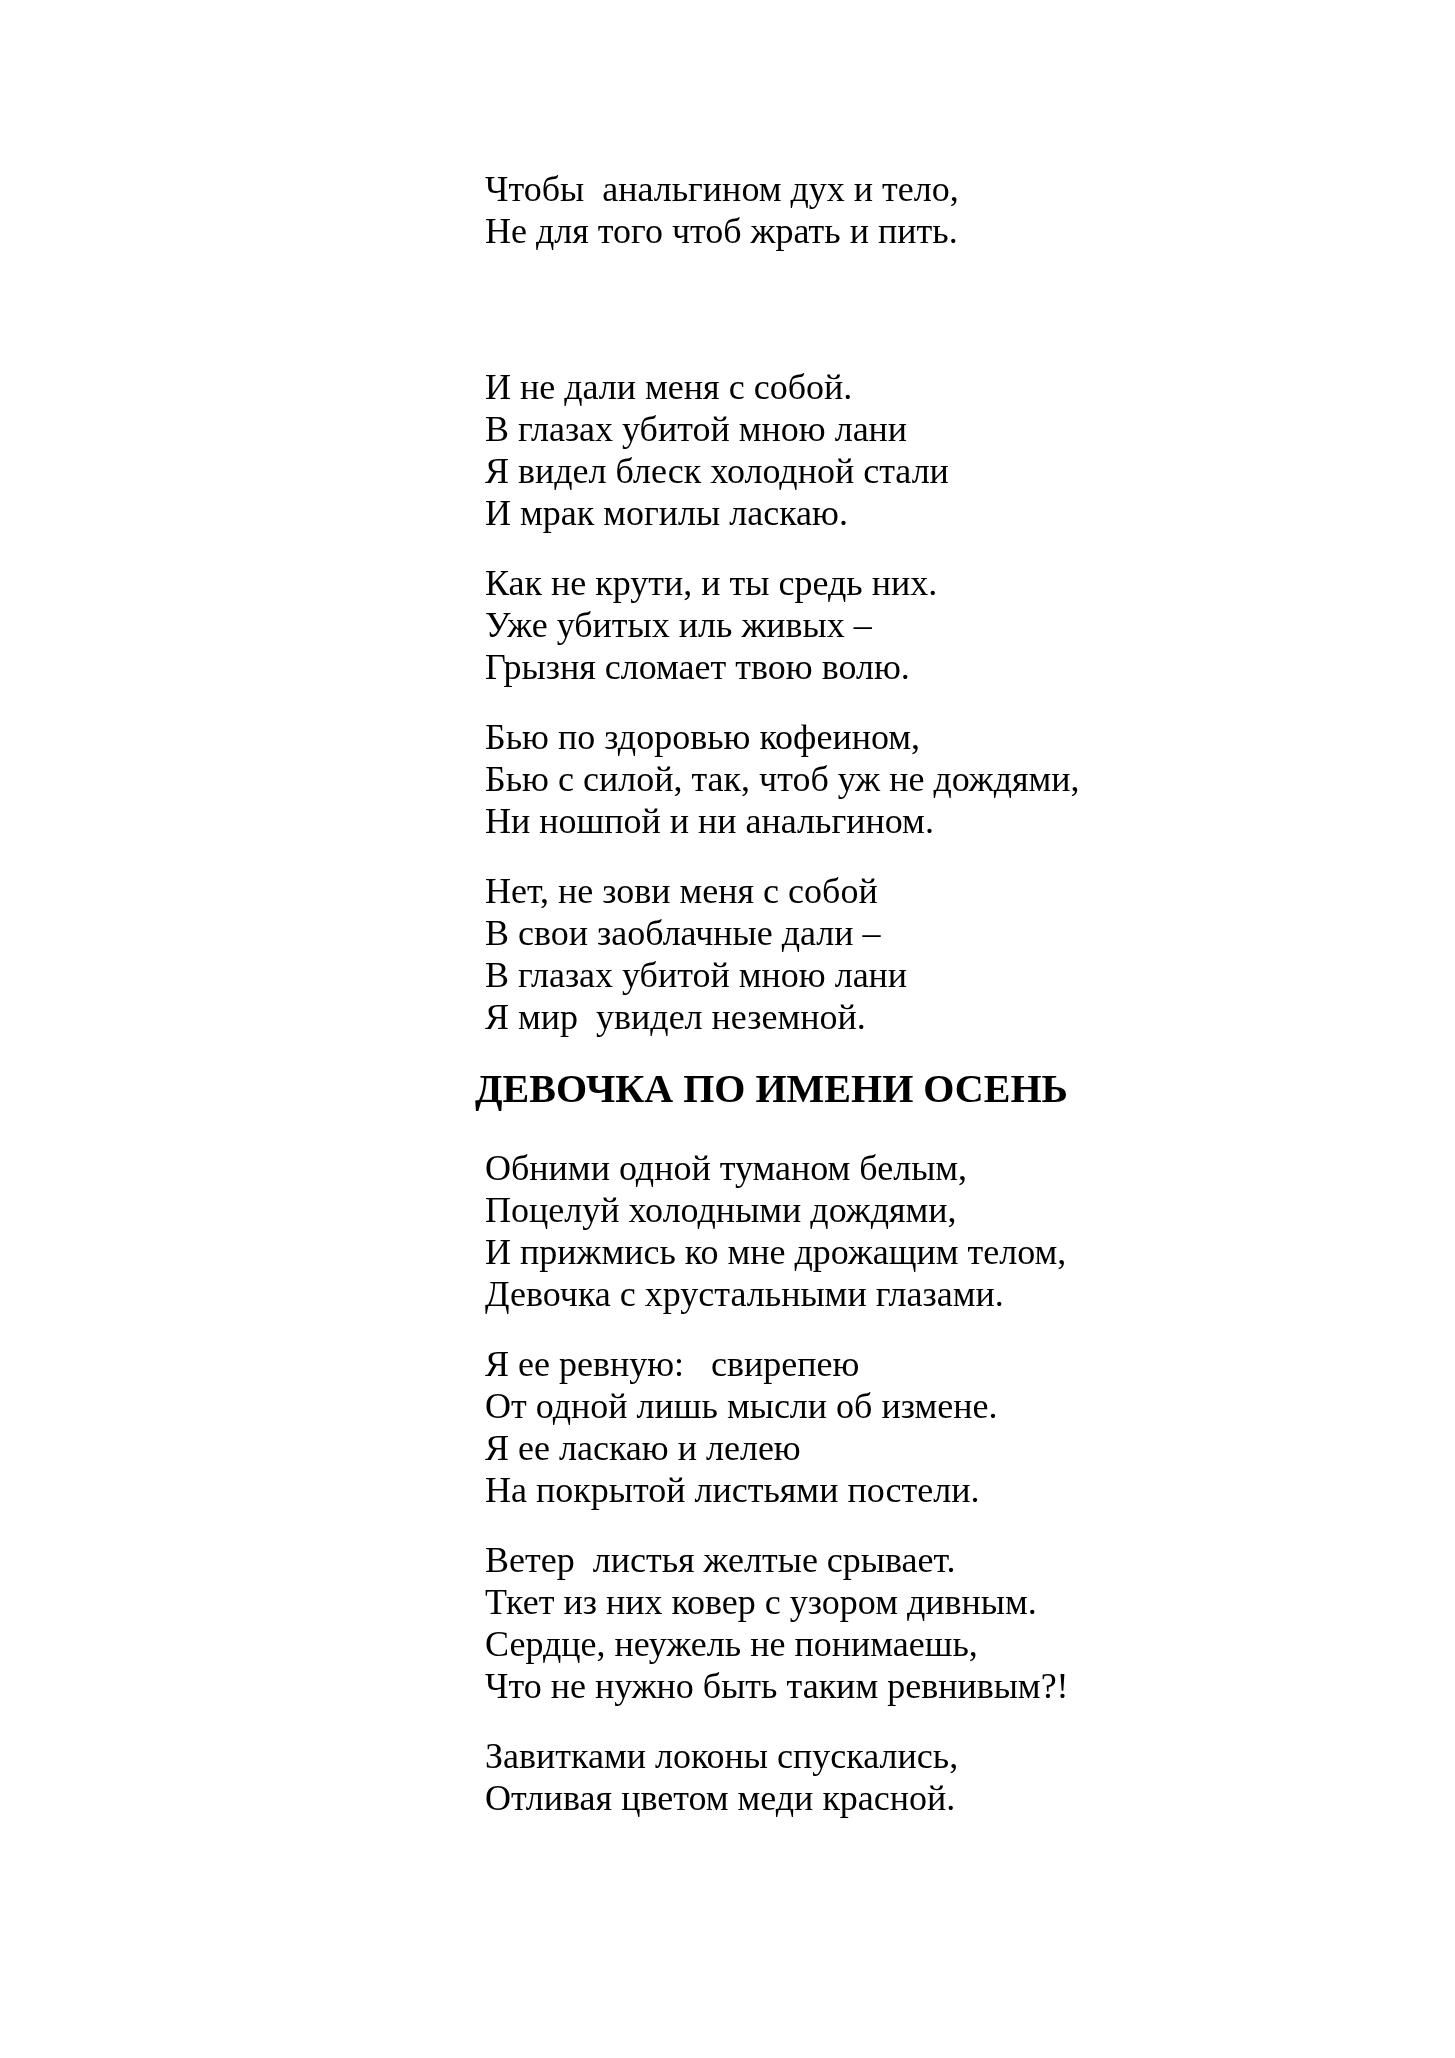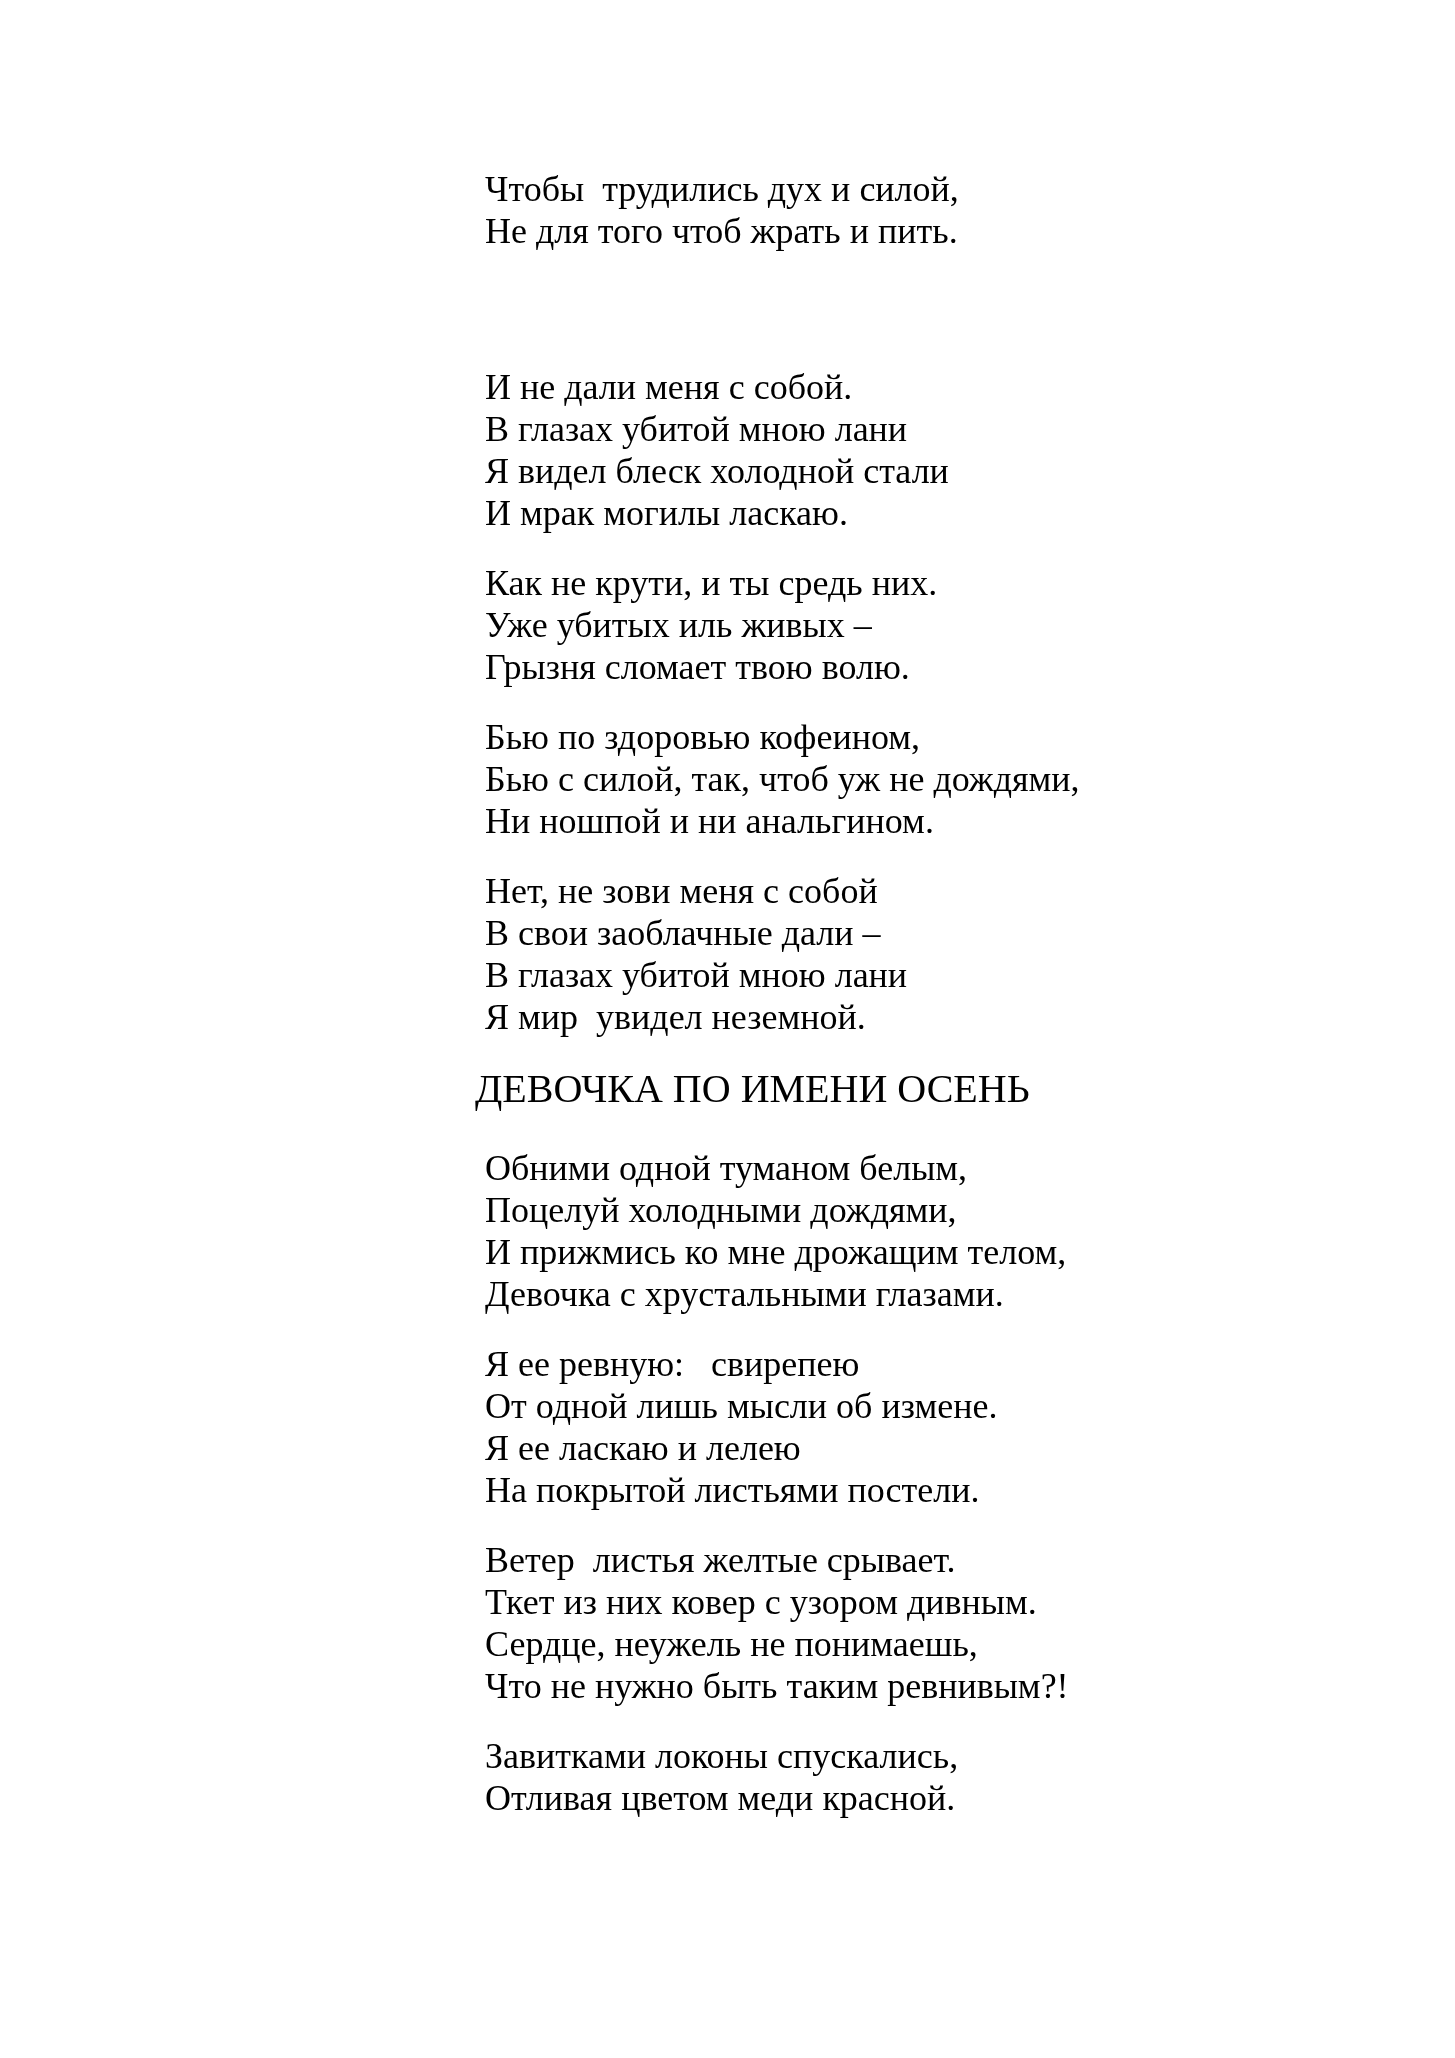--- a/index.html
+++ b/index.html
@@ -32,32 +32,32 @@
   .line {
     font-size: 36px;
     line-height: 42px;
     white-space: pre-wrap;
     color: #000000;
   }
   .poem-title {
     margin: 23px 0 35px 0;
     font-size: 40px;
     line-height: 46px;
-    font-weight: normal;
+    font-weight: bold;
     white-space: pre-wrap;
     color: #000000;
   }
 </style>
 </head>
 <body>
 
 <div class="page">
   <main class="content">
       <div class="stanza gap-large">
-        <div class="line">Чтобы  трудились дух и силой,</div>
+        <div class="line">Чтобы  анальгином дух и тело,</div>
         <div class="line">Не для того чтоб жрать и пить.</div>
       </div>
       <div class="stanza">
         <div class="line">И не дали меня с собой.</div>
         <div class="line">В глазах убитой мною лани</div>
         <div class="line">Я видел блеск холодной стали</div>
         <div class="line">И мрак могилы ласкаю.</div>
       </div>
       <div class="stanza">
         <div class="line">Как не крути, и ты средь них.</div>

